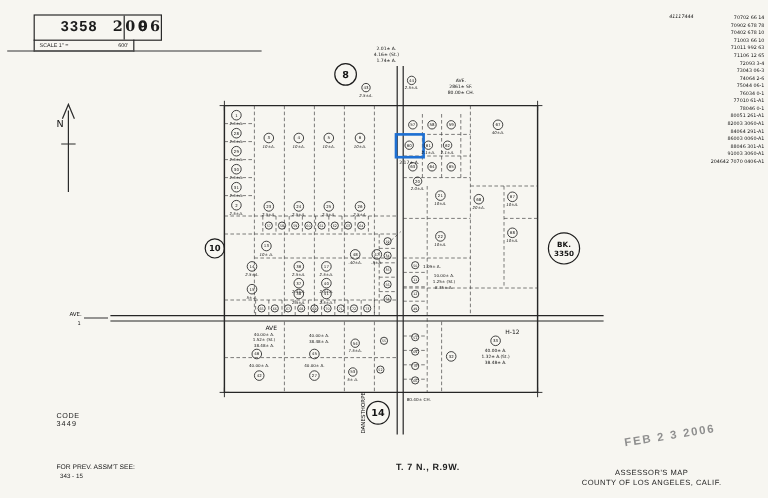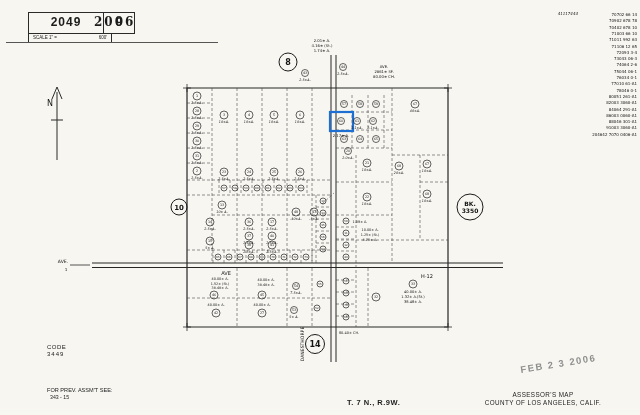--- a/index.html
+++ b/index.html
@@ -10,21 +10,21 @@
   .titlebox .book{flex:1;text-align:center;font-size:12px;font-weight:bold;line-height:19px;letter-spacing:1px;}
   .titlebox .divider{width:0;border-left:1.2px solid #2a2a2a;}
   .titlebox .pg{width:30px;text-align:center;font-size:12px;font-weight:bold;line-height:19px;}
   .scalebox{left:28px;top:33px;width:84px;height:10px;border:1px solid #2a2a2a;border-top:none;font-size:4.5px;line-height:9px;display:flex;justify-content:space-between;padding:0 4px;box-sizing:border-box;}
   .hrule{left:6px;top:42px;width:212px;height:0;border-top:1px solid #555;}
   .year{left:94px;top:15px;font-family:"DejaVu Serif",serif;font-weight:bold;font-size:12px;letter-spacing:2px;}
   .code-label{left:47px;top:344px;font-size:6px;letter-spacing:.5px;}
   .code-value{left:47px;top:351px;font-size:6px;letter-spacing:1px;}
   .prev-label{left:47px;top:387px;font-size:5.6px;}
   .prev-value{left:50px;top:394px;font-size:5.2px;}
-  .township{left:330px;top:398px;font-size:7.5px;font-weight:600;letter-spacing:.5px;margin-left:17px;}
+  .township{left:330px;top:385px;font-size:7.5px;font-weight:600;letter-spacing:.5px;}
   .attribution{left:440px;top:391px;width:206px;text-align:center;font-size:6.3px;letter-spacing:.4px;line-height:7.5px;}
   .stamp{left:520px;top:358px;font-size:9.5px;font-weight:bold;color:#8f8f8f;letter-spacing:1.5px;transform:rotate(-9deg);white-space:nowrap;}
   svg{position:absolute;left:0;top:0;font-family:"DejaVu Sans",sans-serif;}
   svg text{fill:#141414;}
 </style>
 </head>
 <body>
 
 <div class="page">
 
@@ -494,21 +494,21 @@
         <text x="637" y="104.2" text-anchor="end" font-size="4">82003 3060-A1</text>
         <text x="637" y="110.5" text-anchor="end" font-size="4">84064 291-A1</text>
         <text x="637" y="116.8" text-anchor="end" font-size="4">86003 0060-A1</text>
         <text x="637" y="123.1" text-anchor="end" font-size="4">88046 301-A1</text>
         <text x="637" y="129.39999999999998" text-anchor="end" font-size="4">91003 3060-A1</text>
         <text x="637" y="135.7" text-anchor="end" font-size="4">204642 7070 0406-A1</text>
       </g>
   </svg>
 
   <div class="abs titlebox">
-    <div class="book">2049</div>
+    <div class="book">3358</div>
     <div class="divider"></div>
     <div class="pg">9</div>
   </div>
   <div class="abs scalebox">
     <span>SCALE 1" =</span>
     <span>600'</span>
   </div>
   <div class="abs hrule"></div>
   <div class="abs year">2006</div>
 

